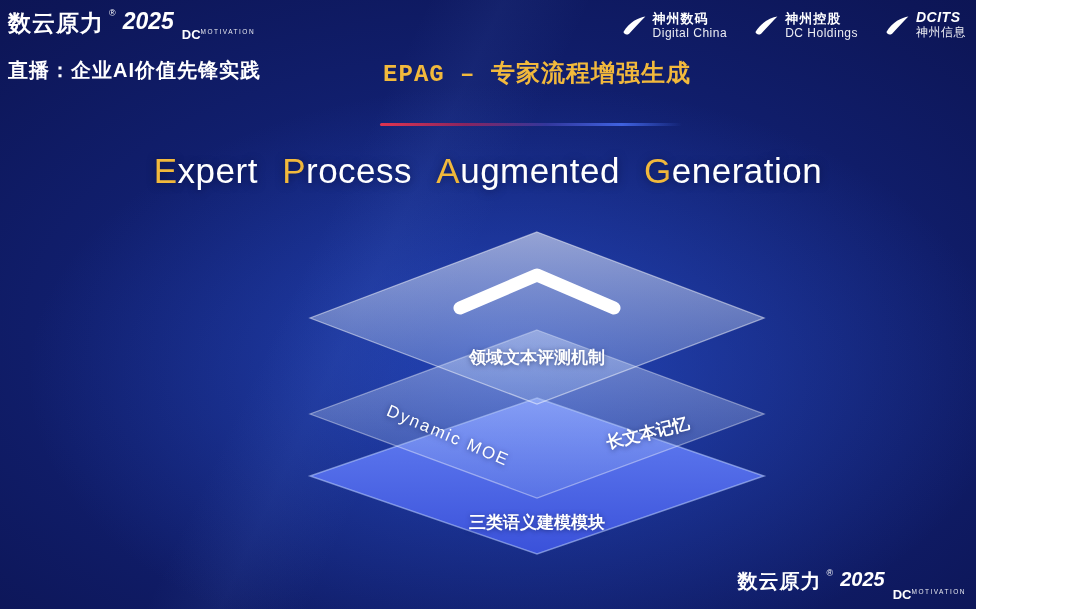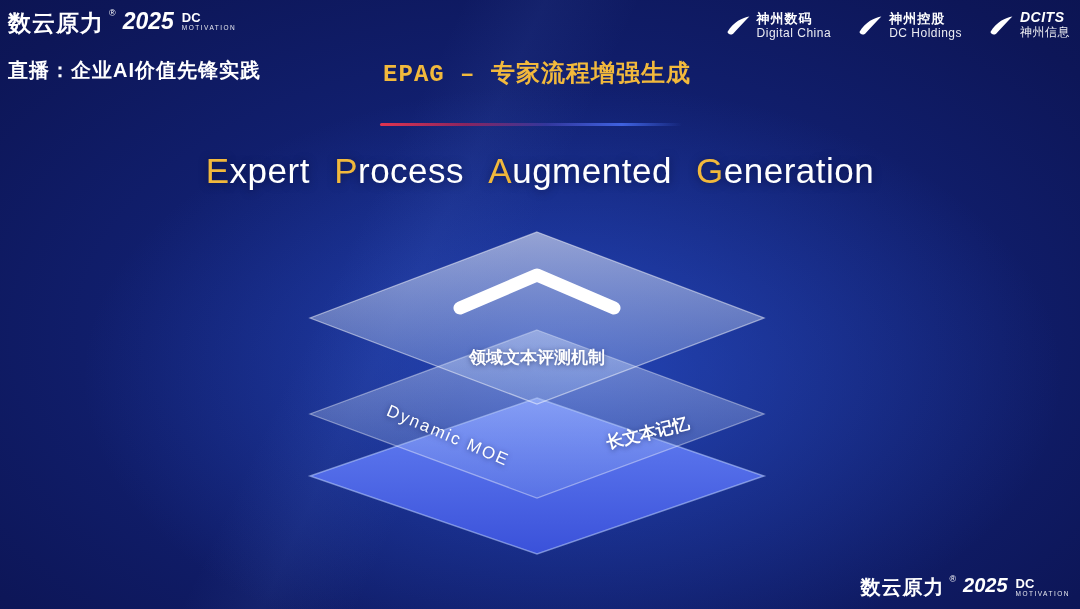--- a/index.html
+++ b/index.html
@@ -3,35 +3,35 @@
 <meta charset="utf-8">
 <style>
   html, body { margin: 0; padding: 0; }
   body {
     width: 1080px; height: 609px;
     font-family: "Liberation Sans", "DejaVu Sans", sans-serif;
     color: #ffffff;
     overflow: hidden;
   }
   .slide {
-    position: absolute; inset: 0; width: 1080px; height: 609px;
+    position: absolute; inset: 0; width: 976px; height: 609px;
     background:
       linear-gradient(115deg, transparent 34%, rgba(100,140,235,0.07) 40%, transparent 47%),
       radial-gradient(ellipse 700px 420px at 53% 62%, rgba(50,95,225,0.50), rgba(50,95,225,0) 70%),
       radial-gradient(ellipse 1250px 760px at 50% 55%, #162b8c 0%, #0d1658 55%, #070c38 100%);
   }
 
   
   .brand { position: absolute; display: flex; align-items: flex-start; gap: 5px; }
   .brand.header-pos { left: 8px; top: 8px; }
   .brand.footer-pos { right: 10px; bottom: 8px; }
   .brand .cn { font-size: 23px; font-weight: bold; letter-spacing: 1px; }
   .brand .reg { font-size: 9px; vertical-align: super; }
   .brand .year { font-size: 23px; font-weight: bold; font-style: italic; margin-left: 2px; }
-  .brand .dc-stack { display: flex; flex-direction: column; margin-top: 3px; margin-left: 3px; }
+  .brand .dc-stack { display: flex; margin-top: 20px; margin-left: 3px; }
   .brand .dc { font-size: 13px; font-weight: bold; line-height: 13px; }
   .brand .motivation { font-size: 6.5px; letter-spacing: 1.5px; opacity: 0.9; }
   .brand.footer-pos .cn, .brand.footer-pos .year { font-size: 20px; }
 
   .live-label {
     position: absolute; left: 8px; top: 57px;
     font-size: 20px; font-weight: bold; letter-spacing: 1px;
   }
 
   .slide-title {
@@ -155,20 +155,21 @@
     </defs>
     <polygon points="537,398 764,476 537,554 310,476" fill="url(#gradBlue)" stroke="rgba(190,210,255,0.55)" stroke-width="1.5"></polygon>
     <polygon points="537,330 764,414 537,498 310,414" fill="url(#gradGlassMid)" stroke="rgba(255,255,255,0.40)" stroke-width="1.2"></polygon>
     <polygon points="537,232 764,318 537,404 310,318" fill="url(#gradGlassTop)" stroke="rgba(255,255,255,0.50)" stroke-width="1.2"></polygon>
     <polyline points="460,308 537,275 614,308" fill="none" stroke="#ffffff" stroke-width="13" stroke-linecap="round" stroke-linejoin="round"></polyline>
   </svg>
 
   <div class="layer-label label-top">领域文本评测机制</div>
   <div class="layer-label label-moe">Dynamic MOE</div>
   <div class="layer-label label-memory">长文本记忆</div>
+  <div class="layer-label label-bottom">三类语义建模模块</div>
 
   <div class="brand footer-pos">
     <span class="cn">数云原力</span>
       <span class="reg">®</span>
       <span class="year">2025</span>
     <span class="dc-stack">
       <span class="dc">DC</span>
       <span class="motivation">MOTIVATION</span>
     </span>
   </div>

